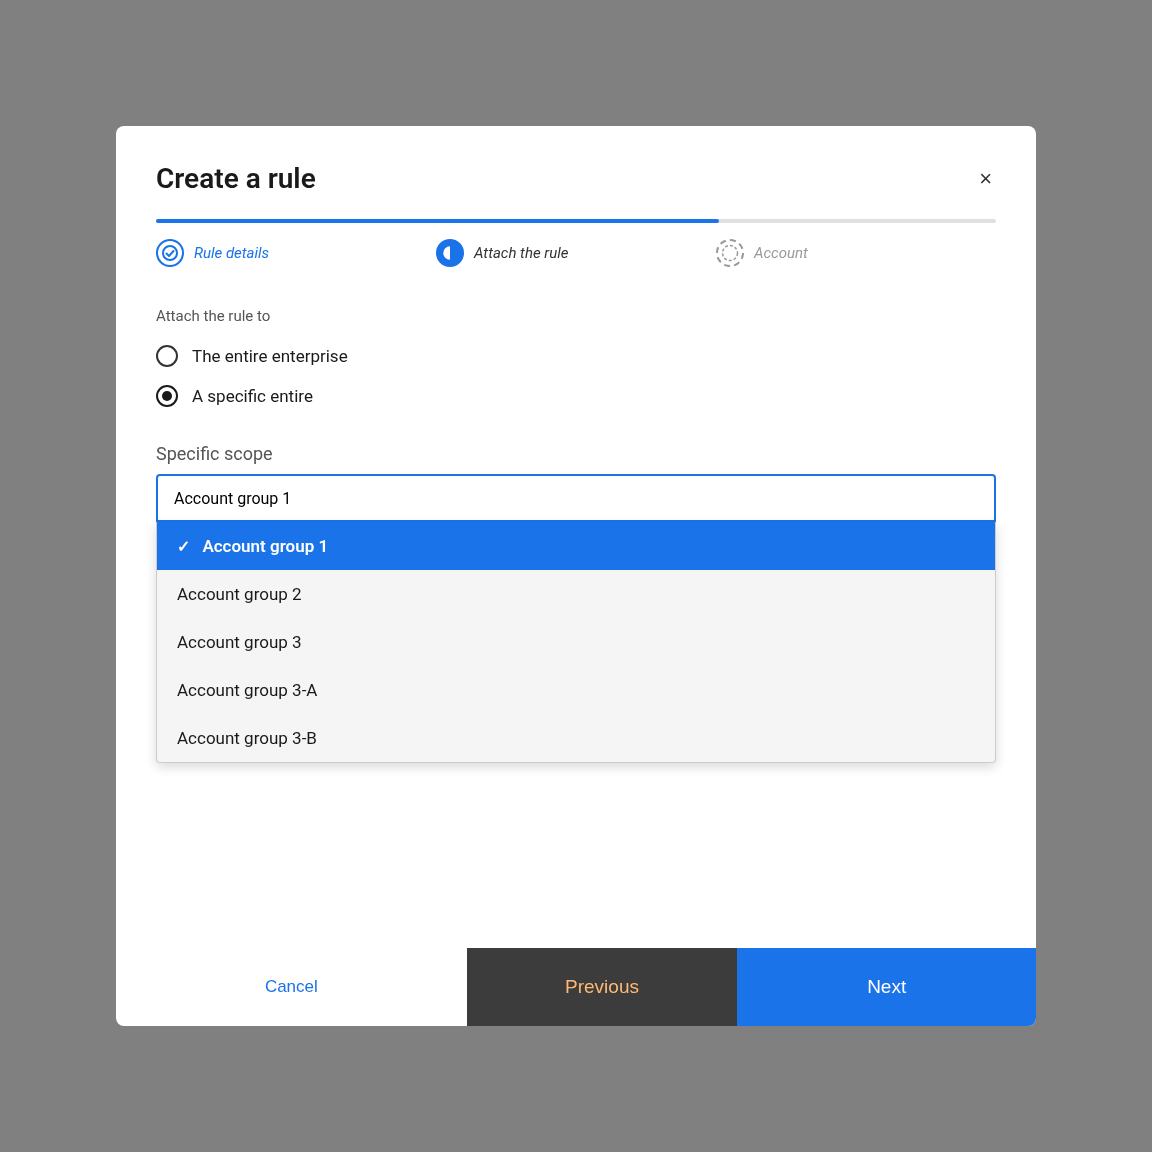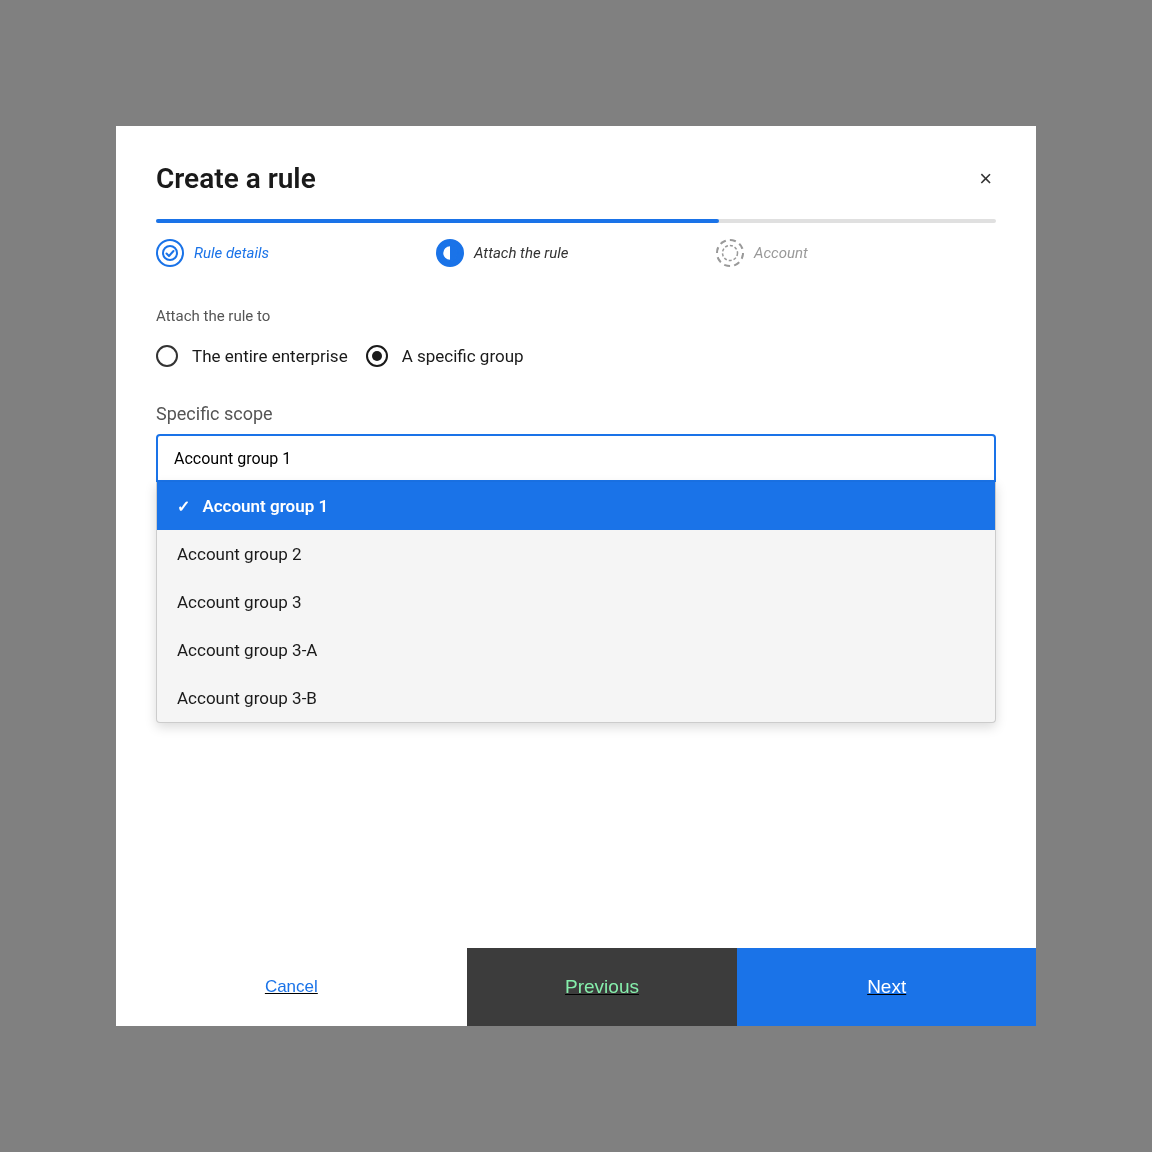--- a/index.html
+++ b/index.html
@@ -11,21 +11,21 @@
       display: flex;
       align-items: center;
       justify-content: center;
       font-family: -apple-system, BlinkMacSystemFont, 'Segoe UI', Roboto, sans-serif;
     }
 
     .modal {
       background: #ffffff;
       width: 920px;
       min-height: 900px;
-      border-radius: 0;
+      border-radius: 8px;
       display: flex;
       flex-direction: column;
       position: relative;
       overflow: hidden;
     }
 
     .modal-header {
       display: flex;
       justify-content: space-between;
       align-items: center;
@@ -136,21 +136,21 @@
     }
 
     .attach-label {
       font-size: 15px;
       color: #555;
       margin-bottom: 20px;
     }
 
     .radio-group {
       display: flex;
-      flex-direction: row;
+      flex-direction: column;
       gap: 18px;
       margin-bottom: 36px;
     }
 
     .radio-item {
       display: flex;
       align-items: center;
       gap: 14px;
       cursor: pointer;
     }
@@ -235,38 +235,37 @@
 
     .check-mark {
       font-size: 16px;
       font-weight: 700;
     }
 
     
     .modal-footer {
       display: flex;
       margin-top: 40px;
-      text-decoration: underline;
     }
 
     .cancel-btn {
       background: none;
       border: none;
       color: #1a73e8;
       font-size: 17px;
       cursor: pointer;
       padding: 20px 40px;
       font-weight: 500;
       flex: 1;
     }
 
     .prev-btn {
       background: #3c3c3c;
       border: none;
-      color: #86efac;
+      color: #fdba74;
       font-size: 19px;
       cursor: pointer;
       padding: 28px 0;
       font-weight: 500;
       flex: 1;
       text-align: center;
     }
 
     .next-btn {
       background: #1a73e8;
@@ -339,21 +338,21 @@
 
       <label class="radio-item">
         <div class="radio-circle"></div>
         <span class="radio-text">The entire enterprise</span>
       </label>
 
       <label class="radio-item">
         <div class="radio-circle selected">
           <div class="radio-dot"></div>
         </div>
-        <span class="radio-text">A specific group</span>
+        <span class="radio-text">A specific entire</span>
       </label>
 
     </div>
 
     <div class="scope-label">Specific scope</div>
 
     <div class="scope-select-container">
       <div class="scope-select-box">
         <span>Account group 1</span>
       </div>

